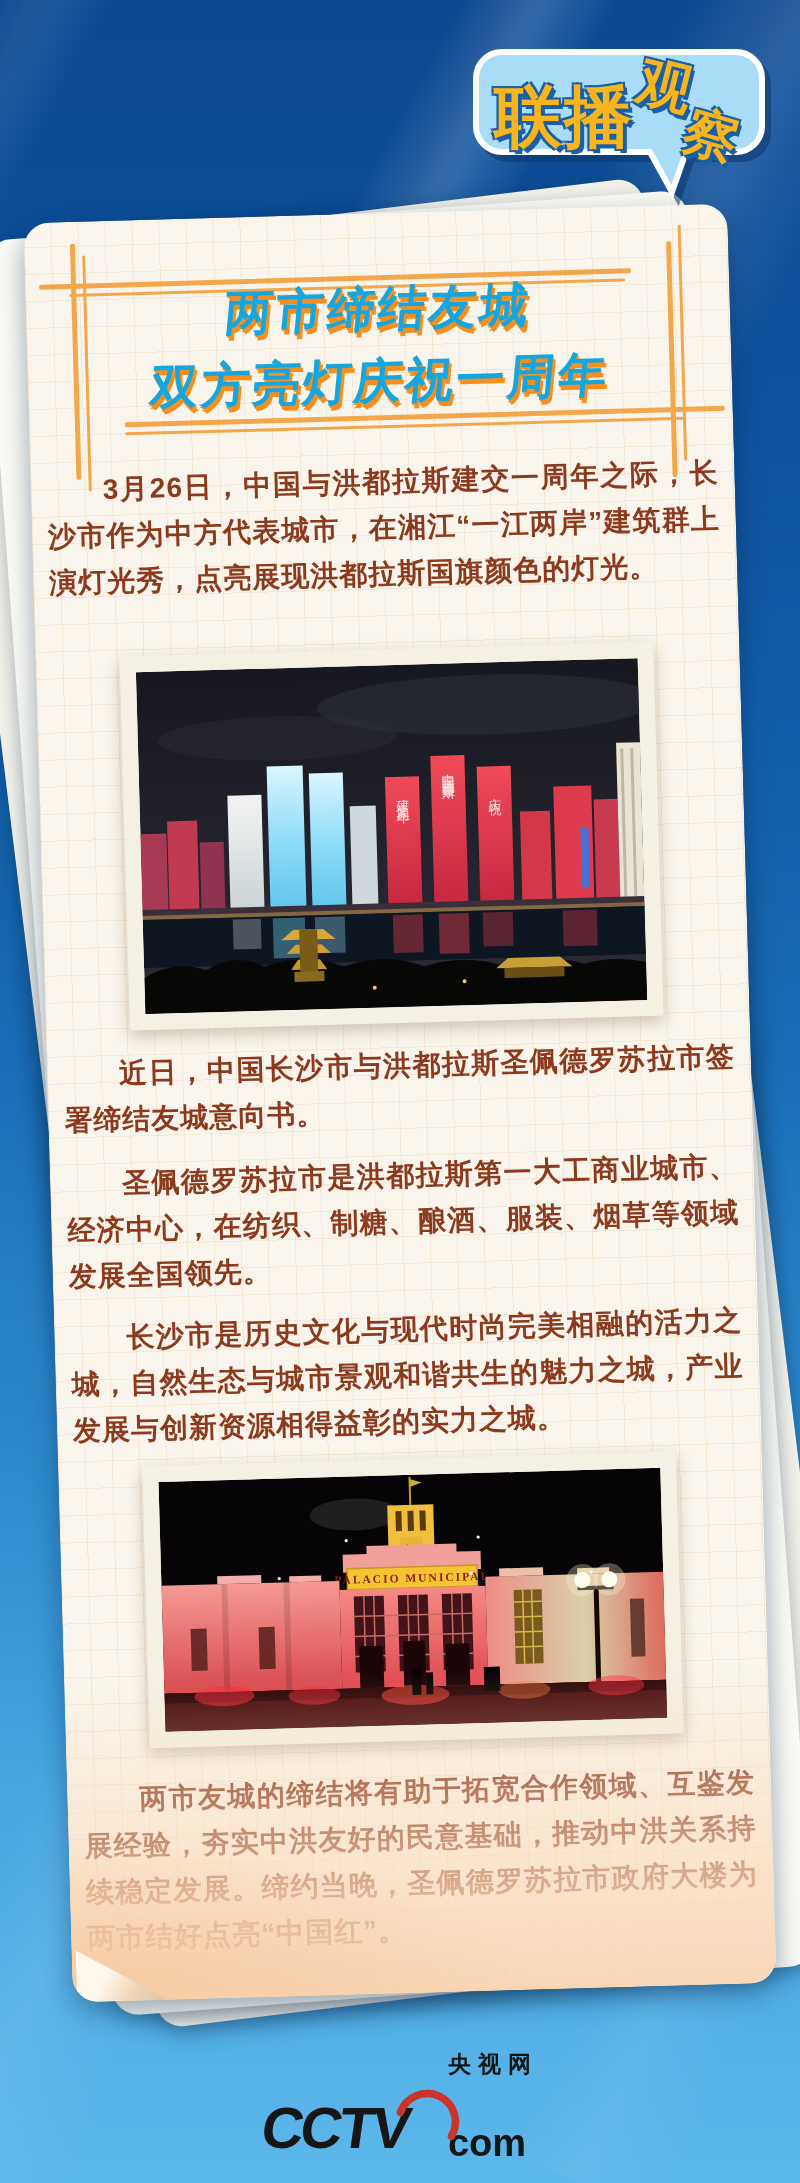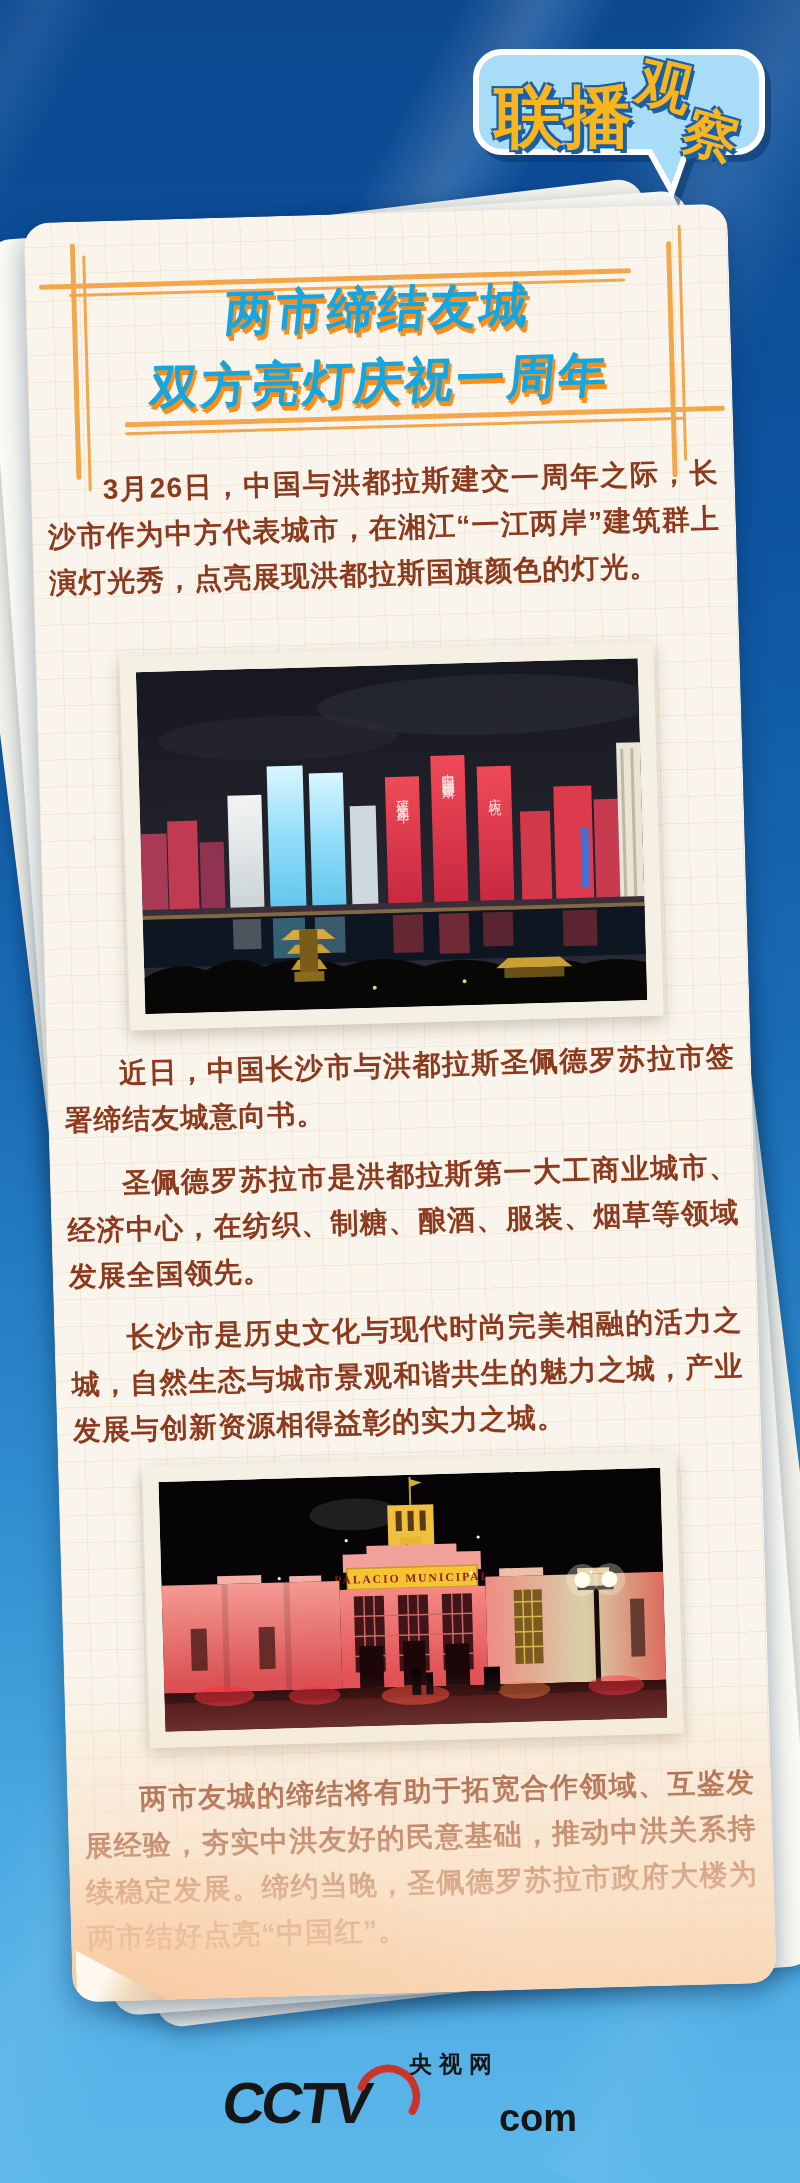--- a/index.html
+++ b/index.html
@@ -68,21 +68,21 @@
     text-shadow:-2px -2px 0 #1b5fa6,2px -2px 0 #1b5fa6,-2px 2px 0 #1b5fa6,2px 2px 0 #1b5fa6,4px 4px 0 #1b5fa6;}
   .badge .t1{left:26px;top:28px;font-size:68px;letter-spacing:2px;}
   .badge .t2{left:170px;top:6px;font-size:54px;transform:rotate(14deg);}
   .badge .t3{left:216px;top:56px;font-size:54px;transform:rotate(16deg);}
 
   
   .footer{position:absolute;left:0;right:0;top:2052px;display:flex;justify-content:center;align-items:flex-end;z-index:5;}
   .cctv-wrap{position:relative;display:flex;align-items:flex-end;}
   .cctv-word{font-size:58px;font-weight:900;letter-spacing:-3px;color:#161616;transform:skewX(-8deg);line-height:1;}
   .cctv-arc{position:relative;width:74px;height:74px;margin-left:-18px;margin-bottom:-2px;}
-  .cctv-col{display:flex;flex-direction:row;align-items:flex-start;margin-left:-16px;margin-bottom:-4px;text-align:right;}
+  .cctv-col{display:flex;flex-direction:column;align-items:flex-start;margin-left:-16px;margin-bottom:-4px;text-align:right;}
   .cctv-cn{font-size:23px;font-weight:bold;letter-spacing:7px;color:#161616;line-height:1.1;}
   .cctv-com{font-size:38px;font-weight:800;color:#161616;line-height:.95;letter-spacing:0;margin-top:48px;}
 </style>
 </head>
 <body>
 
 <div class="poster">
 
   <div class="streak s1"></div>
   <div class="streak s2"></div>

